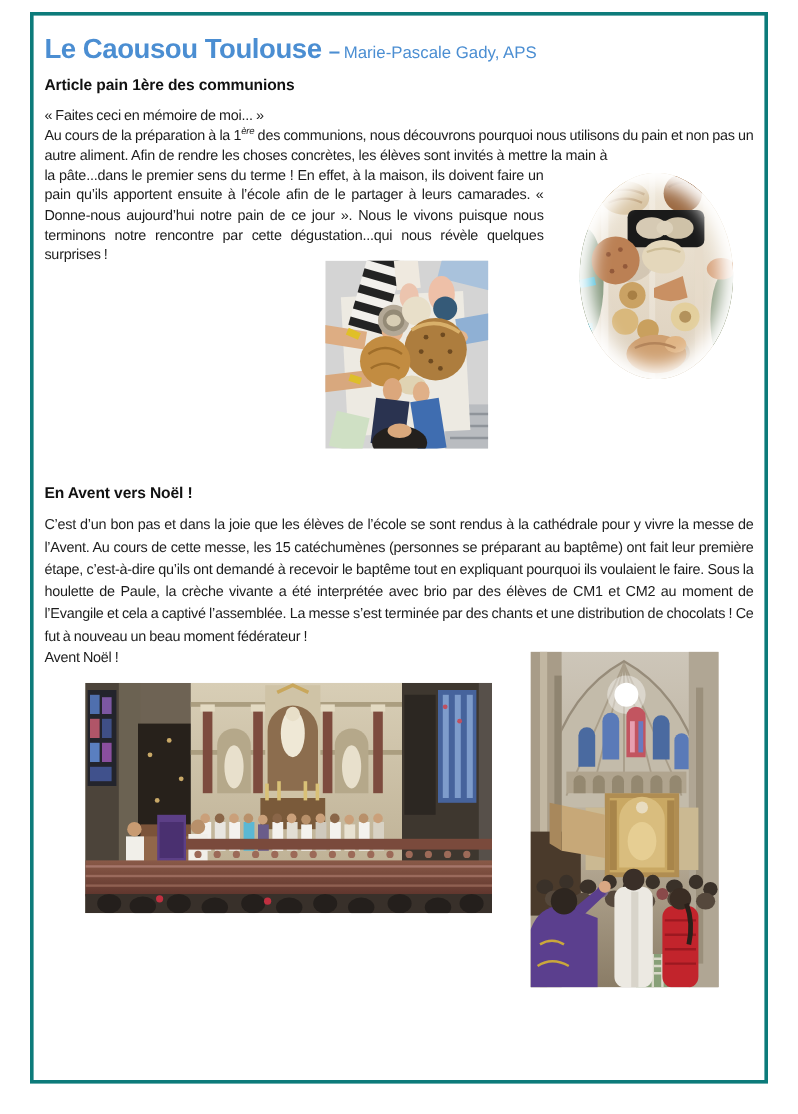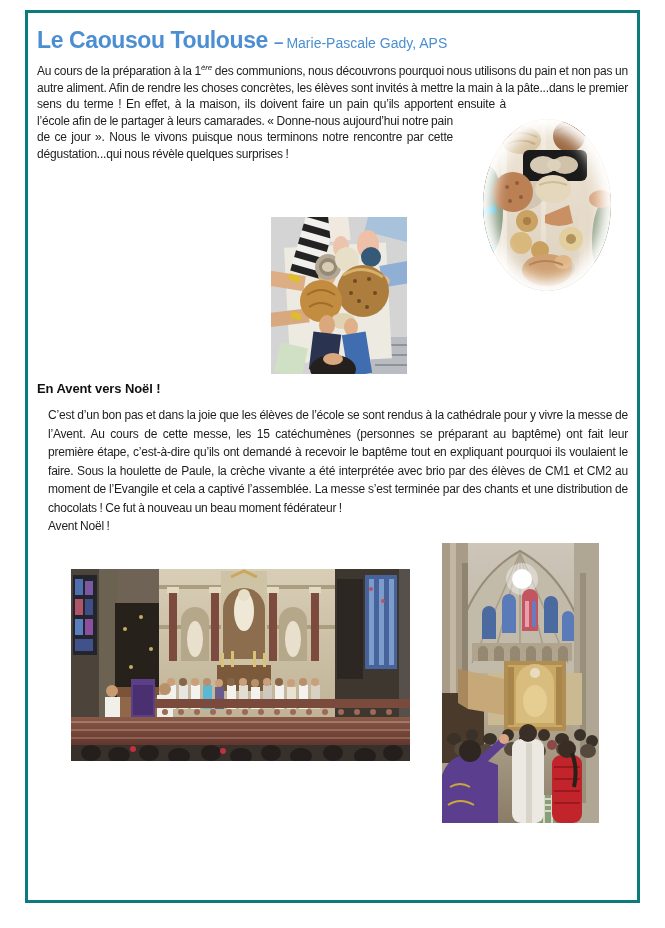--- a/index.html
+++ b/index.html
@@ -12,27 +12,27 @@
     border:3px solid var(--teal,#0c7b7a);box-sizing:border-box;background:#fff;
   }
   
   .hdr{position:absolute;left:9px;top:14px;white-space:nowrap;}
   .hdr .title{font-size:23px;font-weight:700;color:var(--blue,#4b8ed2);letter-spacing:-0.4px;}
   .hdr .sep{font-size:17px;font-weight:700;color:var(--blue,#4b8ed2);margin:0 3px 0 6px;}
   .hdr .author{font-size:14px;font-weight:500;color:var(--blue,#4b8ed2);}
   
   .sec{position:absolute;left:9px;width:591px;}
   .sec1{top:50px;}
-  .sec2{top:368px;}
+  .sec2{top:390px;}
   h1{font-size:13px;font-weight:700;color:#111;margin:0 0 10px 0;letter-spacing:-0.1px;}
   .body-text{
     font-size:12px;line-height:16.6px;text-align:justify;
     letter-spacing:-0.2px;word-spacing:-0.5px;color:#1d1d1d;
   }
-  .sec2 .body-text{line-height:18.5px;margin-left:11px;}
+  .sec2 .body-text{line-height:18.5px;}
   .body-text sup{font-size:8px;line-height:0;font-style:italic;}
   .quoteline{text-align:left;}
   p{margin:0;}
   
   .bread-float{
     float:right;width:175px;height:235px;
     shape-outside:polygon(56px 38px,175px 38px,175px 235px,0px 235px,0px 56px,56px 56px);
     shape-margin:3px;
   }
   .oval{
@@ -54,20 +54,21 @@
 <body>
 
 <div class="page">
   <div class="frame">
 
     <div class="hdr">
       <span class="title">Le Caousou Toulouse</span><span class="sep">–</span><span class="author">Marie-Pascale Gady, APS</span>
     </div>
 
     <section class="sec sec1">
+      <h1>Article pain 1ère des communions</h1>
       <div class="body-text">
         <div class="bread-float">
           <div class="oval">
 
             <svg viewBox="0 0 128 172" preserveAspectRatio="none">
               <defs>
                 <linearGradient id="tbl" x1="0" y1="0" x2="0" y2="1">
                   <stop offset="0" stop-color="#efe7d8"></stop>
                     <stop offset="1" stop-color="#dccfbc"></stop>
                 </linearGradient>
@@ -104,20 +105,21 @@
               <circle cx="38" cy="124" r="11" fill="#d9b87c"></circle>
               <circle cx="57" cy="131" r="9" fill="#c9a05e"></circle>
               <circle cx="88" cy="120" r="12" fill="#e3cf9d"></circle>
               <circle cx="88" cy="120" r="5" fill="#b3925c"></circle>
               <ellipse cx="64" cy="151" rx="25" ry="16" fill="#cfa071"></ellipse>
               <ellipse cx="80" cy="143" rx="9" ry="7" fill="#e0b585"></ellipse>
               <path d="M46 146 Q62 138 80 146" stroke="#b3845a" stroke-width="2" fill="none"></path>
             </svg>
           </div>
         </div>
+        <div class="quoteline">« Faites ceci en mémoire de moi... »</div>
         <span>Au cours de la préparation à la 1</span><sup>ère</sup><span> des communions, nous découvrons pourquoi nous utilisons du pain et non pas un autre aliment. Afin de rendre les choses concrètes, les élèves sont invités à mettre la main à la pâte...dans le premier sens du terme ! En effet, à la maison, ils doivent faire un pain qu’ils apportent ensuite à l’école afin de le partager à leurs camarades. « Donne-nous aujourd’hui notre pain de ce jour ». Nous le vivons puisque nous terminons notre rencontre par cette dégustation...qui nous révèle quelques surprises !</span>
       </div>
     </section>
 
     <div class="photo img-hands">
 
       <svg viewBox="0 0 136 157" preserveAspectRatio="none">
         <rect width="136" height="157" fill="#d4d4d4"></rect>
         <rect x="100" y="120" width="36" height="37" fill="#b9bcc0"></rect>
         <path d="M104 128 H136 M104 138 H136 M104 148 H136" stroke="#8f949a" stroke-width="2"></path>

